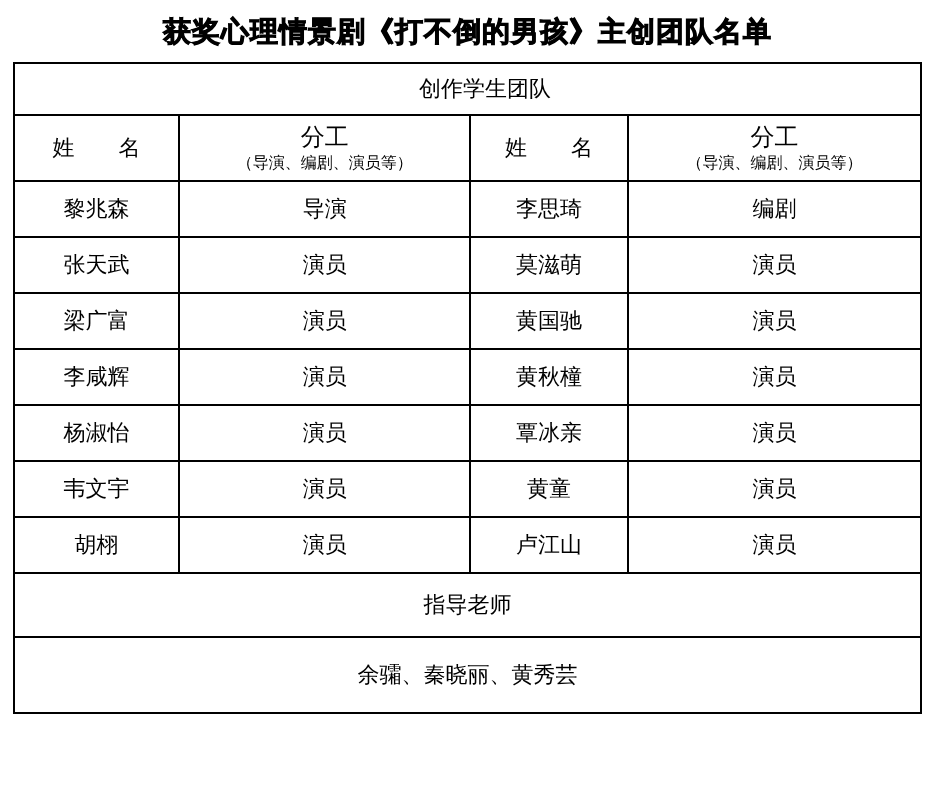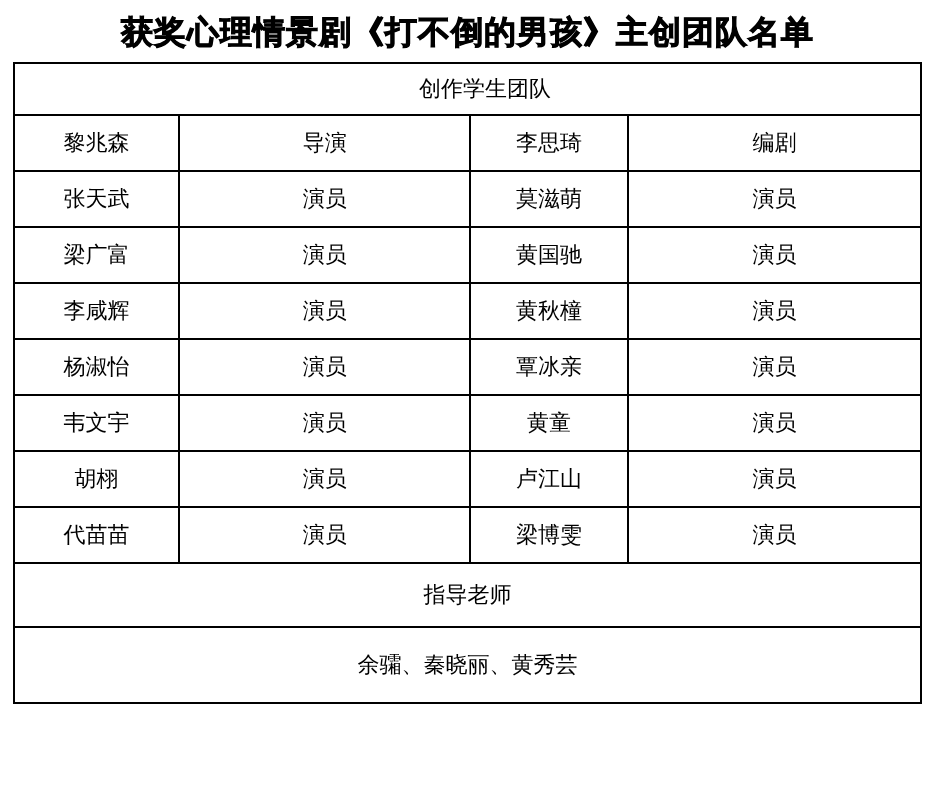--- a/index.html
+++ b/index.html
@@ -13,21 +13,21 @@
   }
   .page {
     width: 935px;
     height: 809px;
     padding: 8px 13px 0 13px;
     background: #ffffff;
   }
   .doc-title {
     font-family: "DejaVu Sans", sans-serif;
     font-weight: 900;
-    font-size: 32px;
+    font-size: 28px;
     text-align: center;
     letter-spacing: 1px;
     line-height: 48px;
     margin-bottom: 6px;
     -webkit-text-stroke: 1px #000;
   }
   table.team-table {
     width: 909px;
     border-collapse: collapse;
     table-layout: fixed;
@@ -62,20 +62,32 @@
       <col style="width:32.1%">
       <col style="width:17.4%">
       <col style="width:32.3%">
     </colgroup>
 
     <tbody>
         <tr class="group-row">
       <td colspan="4">创作学生团队</td>
     </tr>
 
+    <tr class="colhead-row">
+      <td class="name-head">姓　　名</td>
+      <td>
+        <div class="role-main">分工</div>
+        <div class="role-sub">（导演、编剧、演员等）</div>
+      </td>
+      <td class="name-head">姓　　名</td>
+      <td>
+        <div class="role-main">分工</div>
+        <div class="role-sub">（导演、编剧、演员等）</div>
+      </td>
+    </tr>
 
     <tr class="data-row">
       <td>黎兆森</td>
       <td>导演</td>
       <td>李思琦</td>
       <td>编剧</td>
     </tr>
     <tr class="data-row">
       <td>张天武</td>
       <td>演员</td>
@@ -105,26 +117,20 @@
       <td>演员</td>
       <td>黄童</td>
       <td>演员</td>
     </tr>
     <tr class="data-row">
       <td>胡栩</td>
       <td>演员</td>
       <td>卢江山</td>
       <td>演员</td>
     </tr>
-    <tr class="data-row">
-      <td>代苗苗</td>
-      <td>演员</td>
-      <td>梁博雯</td>
-      <td>演员</td>
-    </tr>
 
     <tr class="advisor-head-row">
       <td colspan="4">指导老师</td>
     </tr>
     <tr class="advisor-names-row">
       <td colspan="4">余骦、秦晓丽、黄秀芸</td>
     </tr>
   </tbody>
     </table>
 </div>

